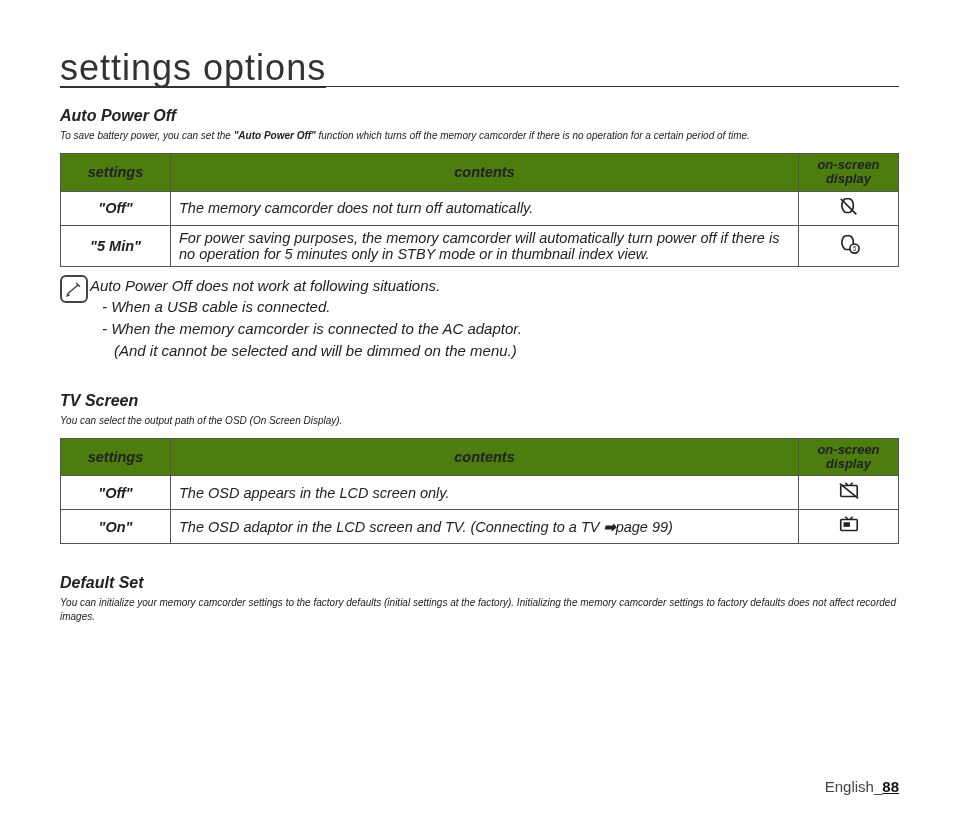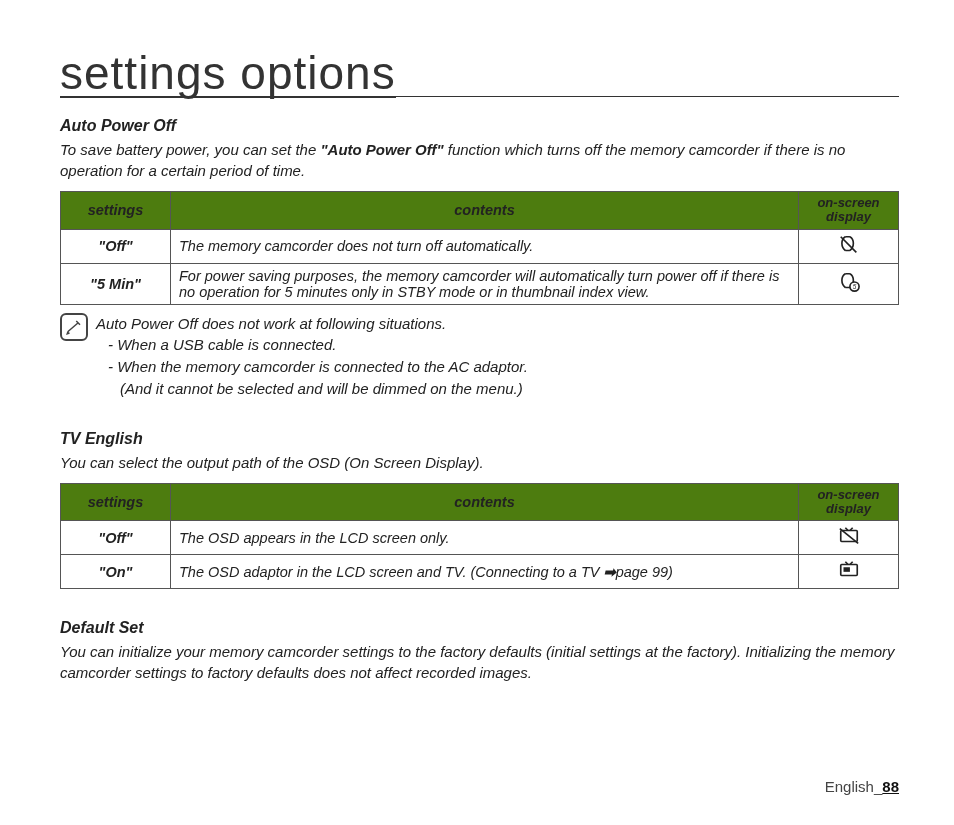--- a/index.html
+++ b/index.html
@@ -10,21 +10,21 @@
     font-family: Arial, Helvetica, sans-serif;
     color: #222;
     width: 954px;
     height: 825px;
     position: relative;
   }
   .page {
     padding: 30px 55px 20px 60px;
   }
   .page-title {
-    font-size: 46px;
+    font-size: 36px;
     font-weight: 300;
     letter-spacing: 1px;
     color: #333;
     border-bottom: 2px solid #333;
     display: inline-block;
     margin: 20px 0 18px 0;
     padding-bottom: 0;
     line-height: 1;
   }
   .full-rule {
@@ -35,21 +35,21 @@
   .section {
     margin-bottom: 30px;
     font-style: italic;
   }
   .section-heading {
     font-weight: bold;
     font-size: 16px;
     margin-bottom: 4px;
   }
   .section-desc {
-    font-size: 15px;
+    font-size: 10px;
     line-height: 1.4;
     margin-bottom: 10px;
   }
   table {
     width: 100%;
     border-collapse: collapse;
     font-size: 14.5px;
   }
   th, td {
     border: 1px solid #555;
@@ -62,21 +62,21 @@
     text-align: center;
   }
   .col-settings { width: 110px; text-align: center; font-weight: bold; }
   .col-osd { width: 100px; font-size: 13px; line-height: 1.1; }
   .col-contents { }
   .tbl .settings-cell { text-align: center; font-weight: bold; }
   .tbl .osd-cell { text-align: center; }
   .note-row {
     display: flex;
     align-items: flex-start;
-    gap: 8px;
+    gap: 2px;
     margin-top: 8px;
     font-size: 15px;
     line-height: 1.45;
   }
   .note-icon {
     flex: 0 0 auto;
     width: 28px;
     height: 28px;
     border: 2px solid #444;
     border-radius: 6px;
@@ -156,21 +156,21 @@
         <div>Auto Power Off does not work at following situations.</div>
         <div class="indent">- When a USB cable is connected.</div>
         <div class="indent">- When the memory camcorder is connected to the AC adaptor.</div>
         <div class="indent2">(And it cannot be selected and will be dimmed on the menu.)</div>
       </div>
     </div>
   </div>
 
   
   <div class="section">
-    <div class="section-heading">TV English</div>
+    <div class="section-heading">TV Screen</div>
     <div class="section-desc">You can select the output path of the OSD (On Screen Display).</div>
     <table class="tbl">
       <thead>
         <tr>
           <th class="col-settings">settings</th>
           <th class="col-contents">contents</th>
           <th class="col-osd">on-screen display</th>
         </tr>
       </thead>
       <tbody>

